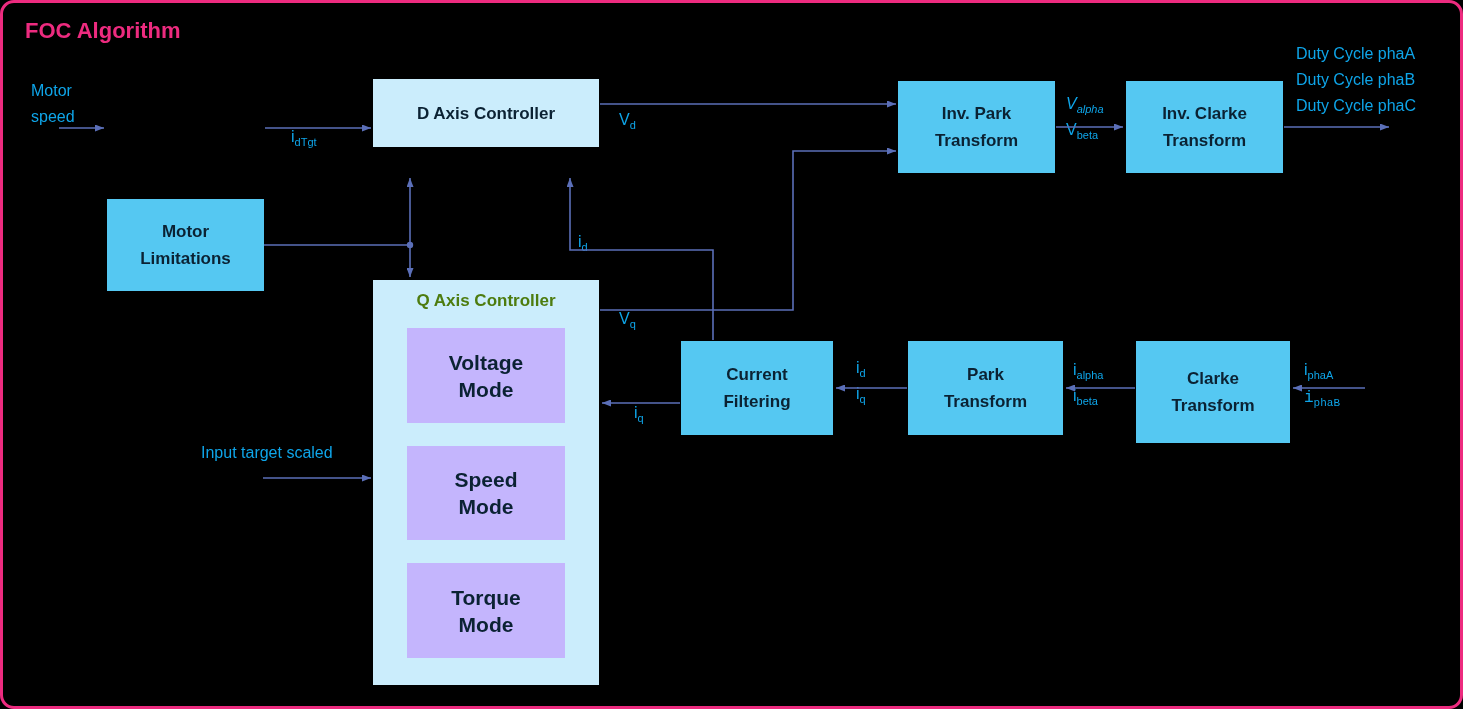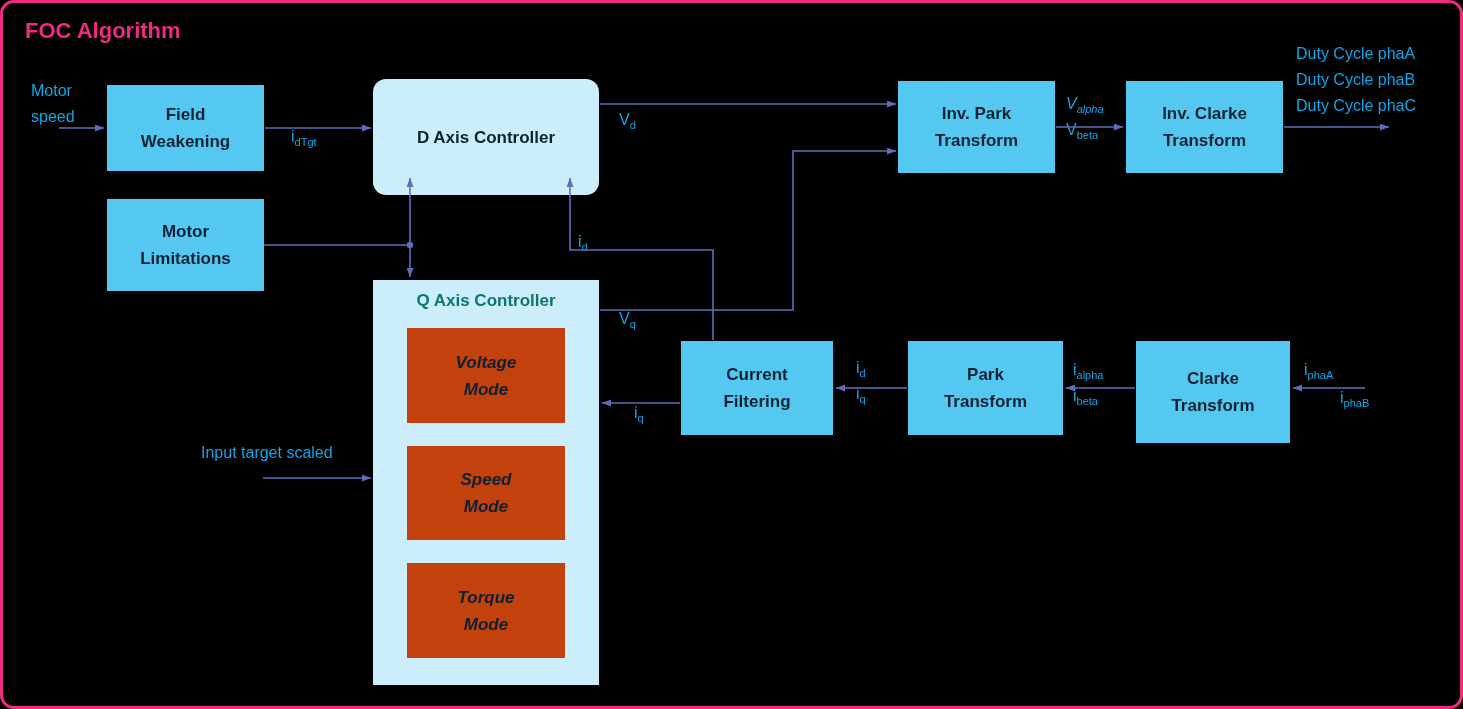--- a/index.html
+++ b/index.html
@@ -46,33 +46,32 @@
     background: #CBEDFC;
     color: #0B2233;
   }
   .container-title {
     position: absolute;
     left: 0;
     right: 0;
     text-align: center;
     font-size: 17px;
     font-weight: bold;
-    color: #0f766e;
+    color: #4d7c0f;
   }
   .inner-block {
     position: absolute;
-    background: #c2410c;
+    background: #c4b5fd;
     color: #0B2233;
-    font-size: 17px;
+    font-size: 21px;
     font-weight: bold;
     display: flex;
     align-items: center;
     justify-content: center;
     text-align: center;
-    font-style: italic;
   }
   .gray-label {
     position: absolute;
     color: #0ea5e9;
     font-size: 16px;
     white-space: pre-line;
     line-height: 26px;
   }
   .gray-label sub {
     font-size: 11px;
@@ -86,31 +85,27 @@
     pointer-events: none;
   }
 </style>
 </head>
 <body>
 
 <div class="canvas">
 
   <div class="diagram-title">FOC Algorithm</div>
 
-  <div class="block" style="left:104px; top:82px; width:157px; height:86px;">
-    <span class="block-label">Field
-Weakening</span>
-  </div>
 
   <div class="block" style="left:104px; top:196px; width:157px; height:92px;">
     <span class="block-label">Motor
 Limitations</span>
   </div>
 
-  <div class="block" style="left:370px; top:76px; width:226px; height:116px; background:#CBEDFC;border-radius:13px;">
+  <div class="block" style="left:370px; top:76px; width:226px; height:68px; background:#CBEDFC;">
     <span class="block-label">D Axis Controller</span>
   </div>
 
   <div class="container-block" style="left:370px; top:277px; width:226px; height:405px;">
     <div class="container-title" style="top:11px;">Q Axis Controller</div>
     <div class="inner-block" style="left:34px; top:48px; width:158px; height:95px;">
       <span class="block-label">Voltage
 Mode</span>
     </div>
     <div class="inner-block" style="left:34px; top:166px; width:158px; height:94px;">
@@ -181,21 +176,21 @@
   <div class="gray-label" style="left:1070px; top:328px;">
     <span>i</span><sub>alpha</sub>
   </div>
   <div class="gray-label" style="left:1070px; top:354px;">
     <span>i</span><sub>beta</sub>
   </div>
 
   <div class="gray-label" style="left:1301px; top:328px;">
     <span>i</span><sub>phaA</sub>
   </div>
-  <div class="gray-label" style="left:1337px; top:356px;">
+  <div class="gray-label" style="left:1301px; top:356px;font-family:Liberation Mono, monospace;">
     <span>i</span><sub>phaB</sub>
   </div>
 
   <div class="gray-label" style="left:1063px; top:62px;font-style:italic;">
     <span>V</span><sub>alpha</sub>
   </div>
   <div class="gray-label" style="left:1063px; top:88px;">
     <span>V</span><sub>beta</sub>
   </div>
 

